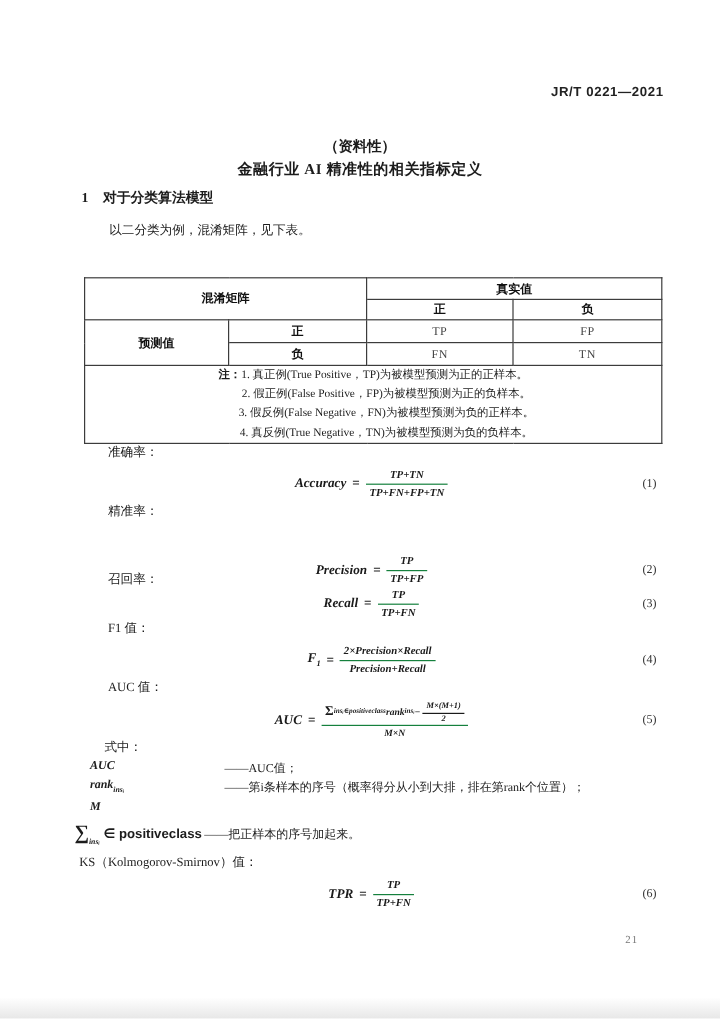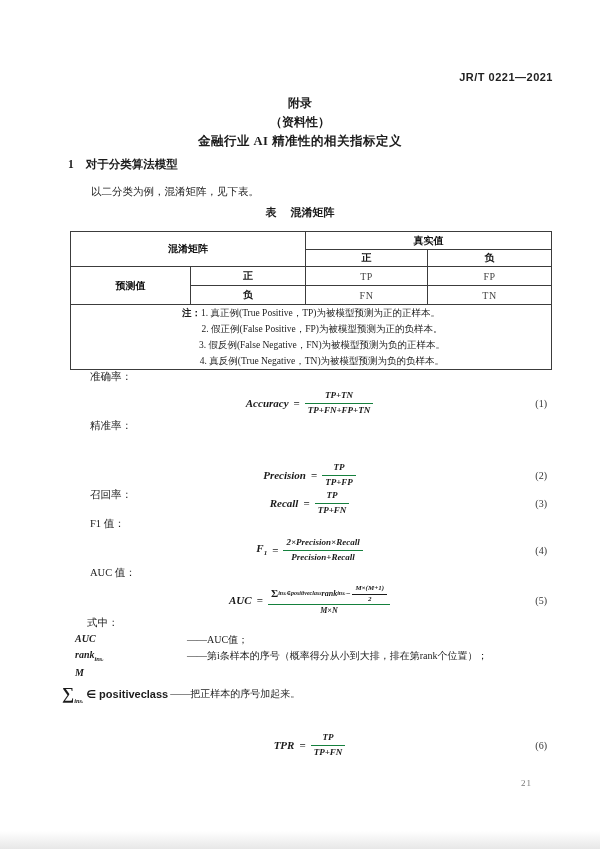--- a/index.html
+++ b/index.html
@@ -28,21 +28,21 @@
   td.hdr{font-weight:bold;color:#111;}
   td.val{font-size:9.5px;color:#444;letter-spacing:0.5px;}
   tr.r1 td{height:17px;} tr.r2 td{height:16px;} tr.r3 td{height:18px;} tr.r4 td{height:18px;}
   td.note-cell{text-align:left;padding:4px 8px 5px 8px;}
   .note-line{font-size:9.5px;line-height:16px;color:#1c1c1c;}
   .note-line.indent{margin-left:22px;}
   .note-label{font-weight:bold;}
 
   .flabel{font-size:10.5px;color:#1c1c1c;}
   .lab-accuracy{top:370px;left:90px;} .lab-precision{top:419px;left:90px;}
-  .lab-recall{top:488px;left:90px;text-align:right;}   .lab-f1{top:517px;left:90px;}
+  .lab-recall{top:476px;left:90px;text-align:right;}   .lab-f1{top:517px;left:90px;}
   .lab-auc{top:566px;left:90px;}      .lab-where{top:616px;left:87px;}
   .lab-ks{top:712px;left:66px;}
 
   .eq-row{left:68px;width:483px;display:flex;align-items:center;justify-content:center;}
   .eq1{top:388px;height:30px;} .eq2{top:460px;height:30px;} .eq3{top:488px;height:30px;}
   .eq4{top:535px;height:30px;} .eq5{top:582px;height:36px;} .eq6{top:730px;height:30px;}
   .eq-body{display:inline-flex;align-items:center;font-style:italic;font-weight:600;color:#1a1a1a;}
   .mvar{font-size:11px;}
   .mvar sub{font-size:7px;}
   .eq-sign{font-size:11px;margin:0 5px;font-style:normal;}
@@ -77,33 +77,29 @@
   .bottom-shadow{left:0;bottom:0;width:600px;height:18px;
                  background:linear-gradient(to bottom,rgba(255,255,255,0),#e7e7e7);}
 </style>
 </head>
 <body>
 
 <div class="page">
 
   <div class="abs doc-number">JR/T 0221—2021</div>
 
-  <div class="abs center-line appendix-title">附录</div>
   <div class="abs center-line appendix-heading">金融行业 AI 精准性的相关指标定义</div>
   <div class="abs center-line appendix-subtitle">（资料性）</div>
 
   <div class="abs section-heading">
     <span class="sec-no">1</span><span>对于分类算法模型</span>
   </div>
 
   <div class="abs intro">以二分类为例，混淆矩阵，见下表。</div>
 
-  <div class="abs table-caption">
-    <span class="cap-prefix">表</span><span>混淆矩阵</span>
-  </div>
 
   <table class="cmx">
     <colgroup>
         <col style="width:120px">
         <col style="width:115px">
         <col style="width:122px">
         <col style="width:124px">
       </colgroup>
     <tbody>
         <tr class="r1">
@@ -224,20 +220,21 @@
   <div class="abs def-row def3">
     <span class="def-term">M</span>
   </div>
 
   <div class="abs sigma-row">
     <span class="sigma-sym"><span>∑</span><sub>insᵢ</sub></span>
     <span class="sigma-membership">∈ positiveclass</span>
     <span class="sigma-desc">——把正样本的序号加起来。</span>
   </div>
 
+  <div class="abs flabel lab-ks">KS（Kolmogorov-Smirnov）值：</div>
   <div class="abs eq-row eq6">
     <span class="eq-body">
       <span class="mvar">TPR</span>
       <span class="eq-sign">=</span>
       <span class="frac">
         <span class="fnum">TP</span>
         <span class="fden">TP+FN</span>
       </span>
     </span>
     <span class="eqno">(6)</span>

